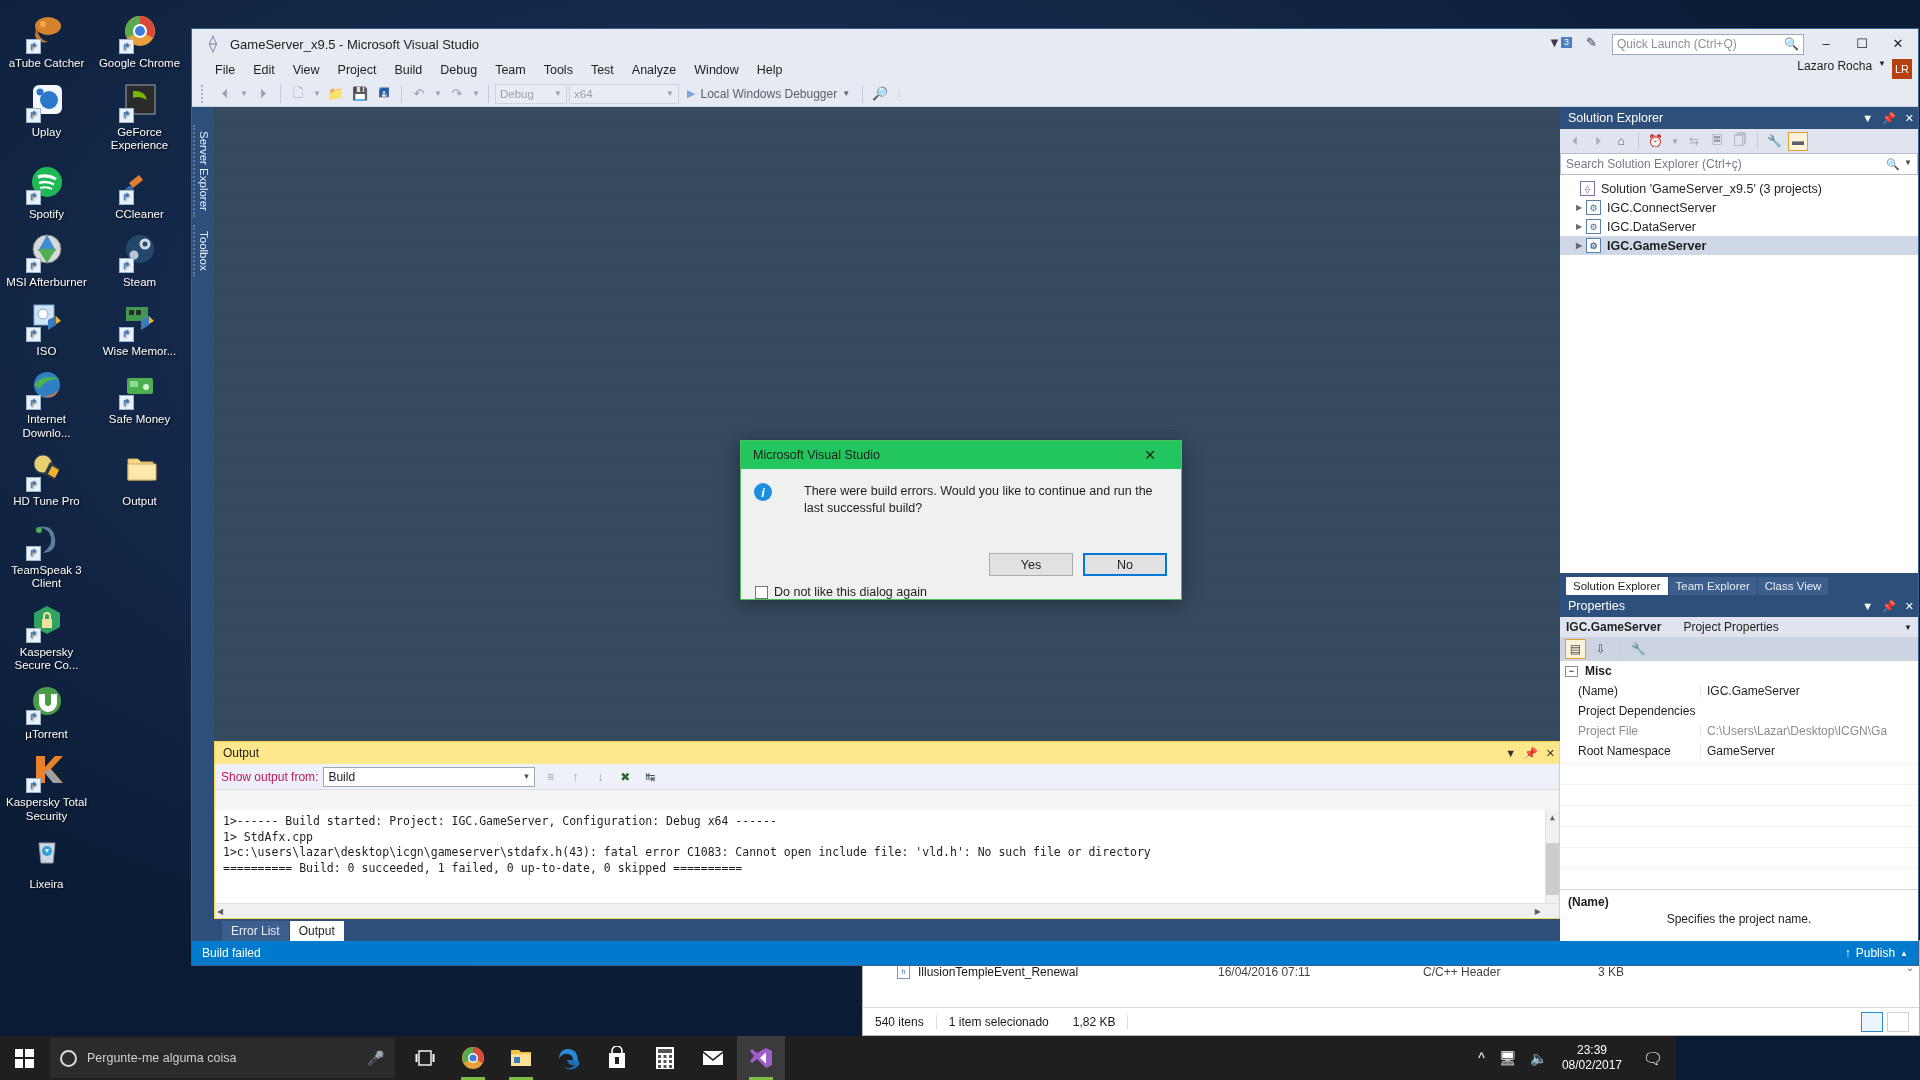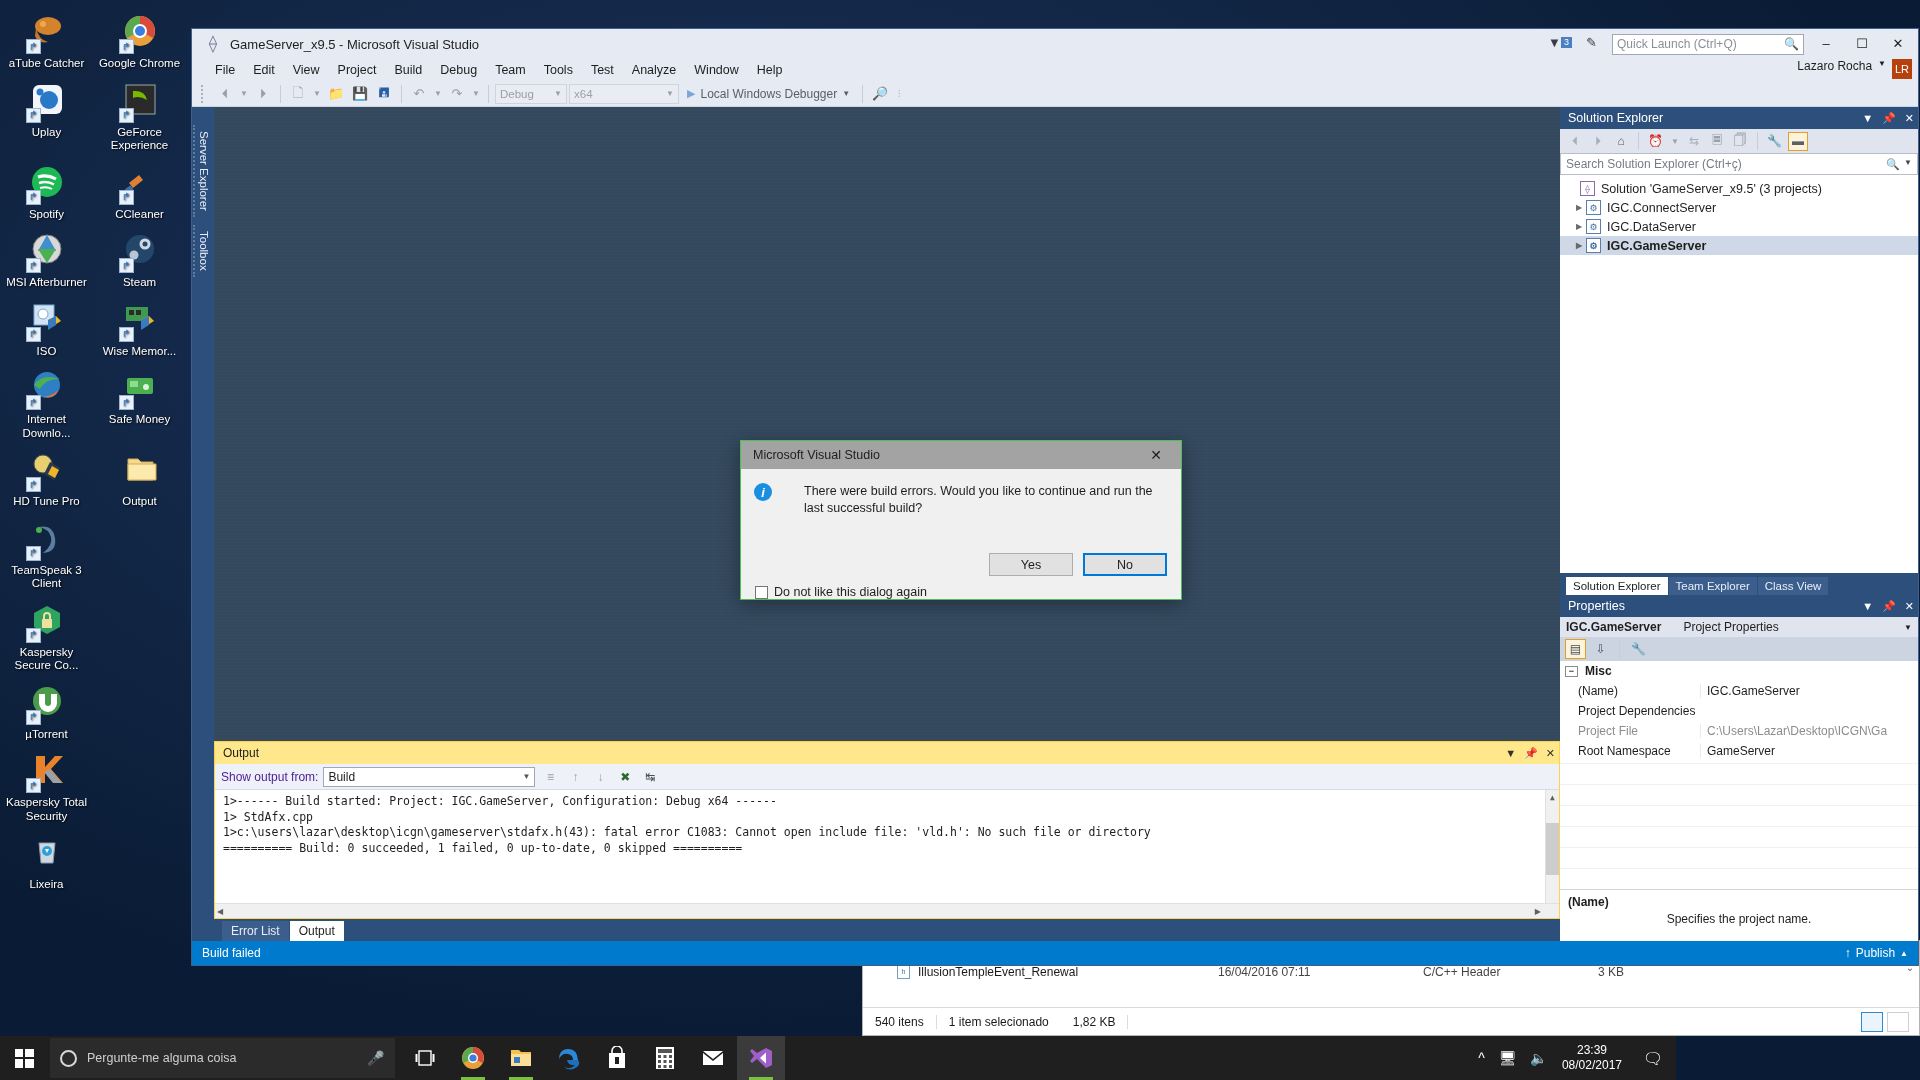--- a/index.html
+++ b/index.html
@@ -161,32 +161,32 @@
   }
   #output-header {
     height: 22px; background: #ffe88c; display: flex; align-items: center;
     padding: 0 4px 0 8px; font-size: 12px; color: #1e1e1e; flex: none;
   }
   #output-header .hdr-btns { margin-left: auto; display: flex; gap: 8px; font-size: 11px; color: #333; }
   #output-toolbar {
     height: 26px; background: #eef1f7; display: flex; align-items: center;
     padding: 0 6px; gap: 5px; flex: none; border-bottom: 1px solid #d6dbe4;
   }
-  #output-toolbar .lbl { font-size: 12px; color: #4c1d95; }
+  #output-toolbar .lbl { font-size: 12px; color: #be185d; }
   #output-select {
     width: 212px; height: 20px; background: #fff; border: 1px solid #a0a8b8;
     display: flex; align-items: center; padding: 0 4px; font-size: 12px; color: #1e1e1e;
   }
   #output-select .sel-arrow { margin-left: auto; font-size: 8px; color: #555; }
   .ot-btn { width: 20px; height: 20px; display: flex; align-items: center; justify-content: center; font-size: 12px; color: #9aa0ab; }
   .ot-btn.on { color: #2a6a2a; }
   #output-text {
     flex: 1; background: #fff; padding: 4px 0 8px 8px; overflow: hidden;
     font-family: "DejaVu Sans Mono", "Liberation Mono", monospace;
-    font-size: 11.5px; line-height: 15.5px; color: #1e1e1e; position: relative;
+    font-size: 11.5px; line-height: 15.5px; color: #1e1e1e; position: relative; margin-top: 20px;
   }
   #output-vscroll {
     position: absolute; right: 0; top: 0; width: 14px; height: 100%;
     background: #f0f0f0; border-left: 1px solid #e0e0e0;
   }
   #output-vscroll .thumb { width: 100%; height: 52px; background: #cdcdcd; margin-top: 17px; }
   #output-vscroll .ar { font-size: 8px; color: #606060; text-align: center; }
   #output-hscroll {
     height: 15px; background: #f0f0f0; border-top: 1px solid #e0e0e0; flex: none;
     display: flex; align-items: center; justify-content: space-between;
@@ -319,22 +319,22 @@
 
   
   #dlg-overlay { position: absolute; left: 0; top: 0; width: 1920px; height: 1080px; }
   #vs-dialog {
     position: absolute; left: 740px; top: 440px; width: 442px; height: 160px;
     background: #f0f0f0; border: 1px solid #4cbf56;
     box-shadow: 0 4px 18px rgba(0,0,0,.35);
     display: flex; flex-direction: column;
   }
   #dlg-titlebar {
-    height: 28px; background: #a3a3a3; display: flex; align-items: center;
-    padding: 0 6px 0 12px; flex: none;
+    height: 28px; background: #22c55e; display: flex; align-items: center;
+    padding: 0 12px 0 12px; flex: none;
   }
   #dlg-title { font-size: 12.5px; color: #1e1e1e; }
   #dlg-close { margin-left: auto; width: 38px; height: 26px; display: flex;
     align-items: center; justify-content: center; font-size: 14px; color: #1e1e1e; }
   #dlg-body { flex: 1; display: flex; padding: 14px 14px 0 13px; }
   #dlg-info-icon {
     width: 18px; height: 18px; border-radius: 50%; background: #1a8fe0; color: #fff;
     font-size: 13px; font-weight: bold; display: flex; align-items: center;
     justify-content: center; flex: none; margin-right: 32px; font-style: italic;
   }

